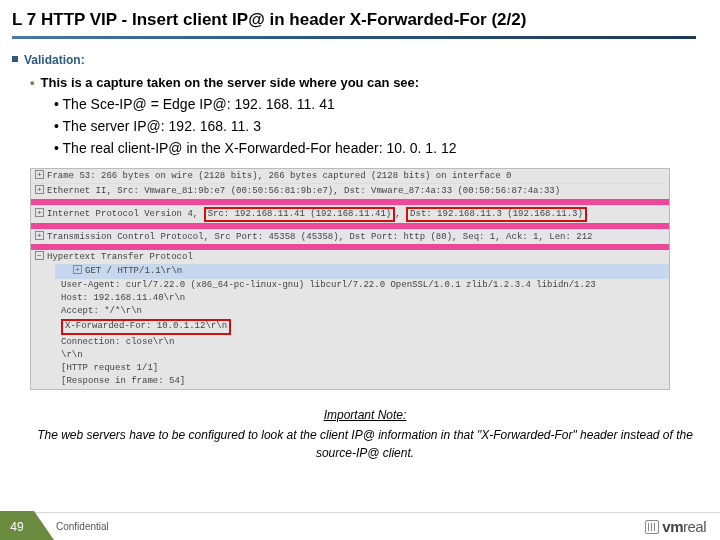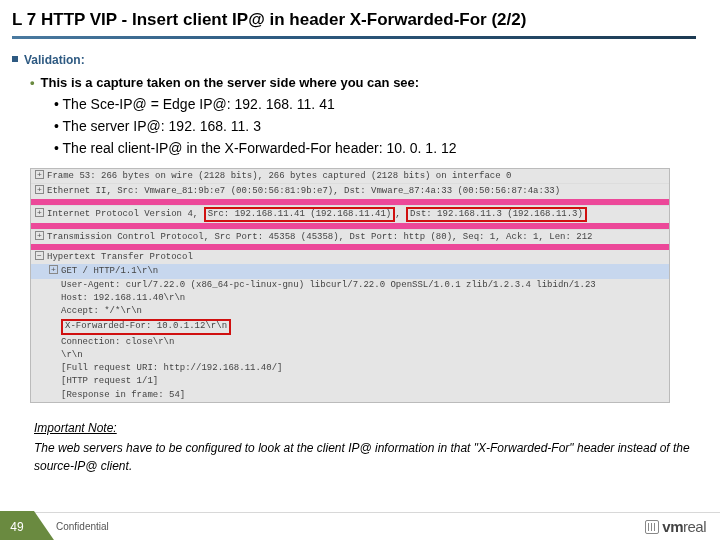--- a/index.html
+++ b/index.html
@@ -74,21 +74,21 @@
     font-size: 9px;
     line-height: 1.25;
     color: #444;
     background: #e5e5e5;
   }
   .cap-row {
     padding: 1px 4px;
     white-space: nowrap;
   }
   .cap-row.bordered { border-bottom: 6px solid #ec4899; border-top: 1px solid #ddd; }
-  .cap-row.sel { background: #c7d7ee; }
+  .cap-row.sel { background: #c7d7ee; margin-left: 24px; }
   .tree-sym {
     display: inline-block;
     width: 9px;
     height: 9px;
     border: 1px solid #888;
     text-align: center;
     line-height: 7px;
     font-size: 8px;
     margin-right: 3px;
     color: #555;
@@ -100,20 +100,21 @@
     display: inline-block;
   }
   .indent1 { padding-left: 18px; }
   .indent2 { padding-left: 30px; }
   .note-block {
     margin: 16px 0 0 22px;
     font-size: 12px;
     font-style: italic;
     color: #000;
     line-height: 1.5;
+    text-align: center;
   }
   .note-heading { text-decoration: underline; margin-bottom: 2px; }
   .footer {
     position: absolute;
     left: 0; bottom: 0;
     width: 100%;
     height: 28px;
     display: flex;
     align-items: center;
     border-top: 1px solid #d8d8d8;
@@ -183,21 +184,20 @@
     <div class="cap-row bordered"><span class="tree-sym">+</span><span>Internet Protocol Version 4, </span><span class="redbox">Src: 192.168.11.41 (192.168.11.41)</span><span>, </span><span class="redbox">Dst: 192.168.11.3 (192.168.11.3)</span></div>
     <div class="cap-row bordered"><span class="tree-sym">+</span><span>Transmission Control Protocol, Src Port: 45358 (45358), Dst Port: http (80), Seq: 1, Ack: 1, Len: 212</span></div>
     <div class="cap-row"><span class="tree-sym">−</span><span>Hypertext Transfer Protocol</span></div>
     <div class="cap-row sel indent1"><span class="tree-sym">+</span><span>GET / HTTP/1.1\r\n</span></div>
     <div class="cap-row indent2">User-Agent: curl/7.22.0 (x86_64-pc-linux-gnu) libcurl/7.22.0 OpenSSL/1.0.1 zlib/1.2.3.4 libidn/1.23</div>
     <div class="cap-row indent2">Host: 192.168.11.40\r\n</div>
     <div class="cap-row indent2">Accept: */*\r\n</div>
     <div class="cap-row indent2"><span class="redbox">X-Forwarded-For: 10.0.1.12\r\n</span></div>
     <div class="cap-row indent2">Connection: close\r\n</div>
     <div class="cap-row indent2">\r\n</div>
-    <div class="cap-row indent2">[Full request URI: http://192.168.11.40/]</div>
     <div class="cap-row indent2">[HTTP request 1/1]</div>
     <div class="cap-row indent2">[Response in frame: 54]</div>
   </div>
 
   <div class="note-block">
     <div class="note-heading">Important Note:</div>
     <div>The web servers have to be configured to look at the client IP@ information in that "X-Forwarded-For" header instead of the source-IP@ client.</div>
   </div>
 </div>
 

